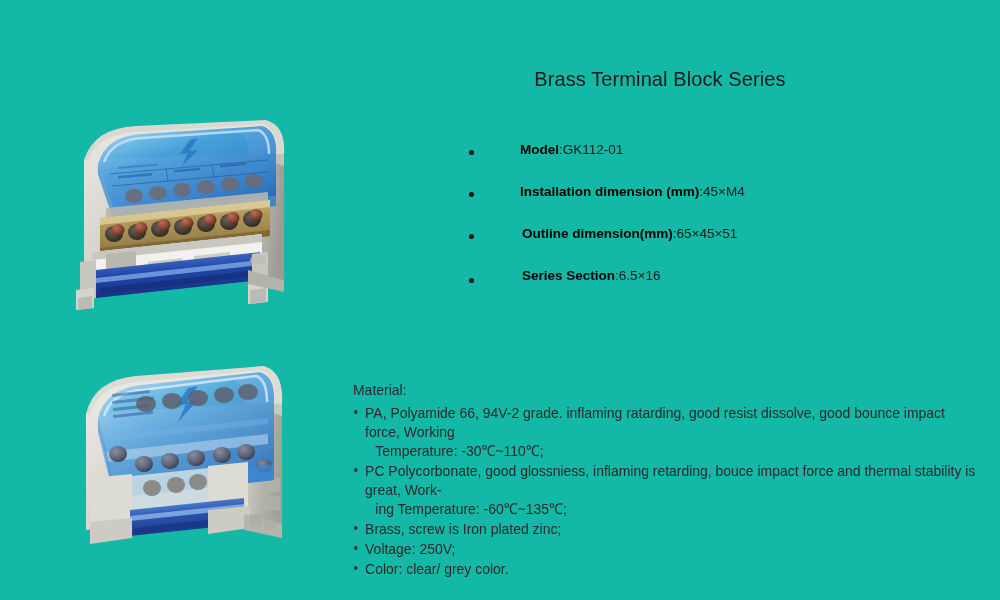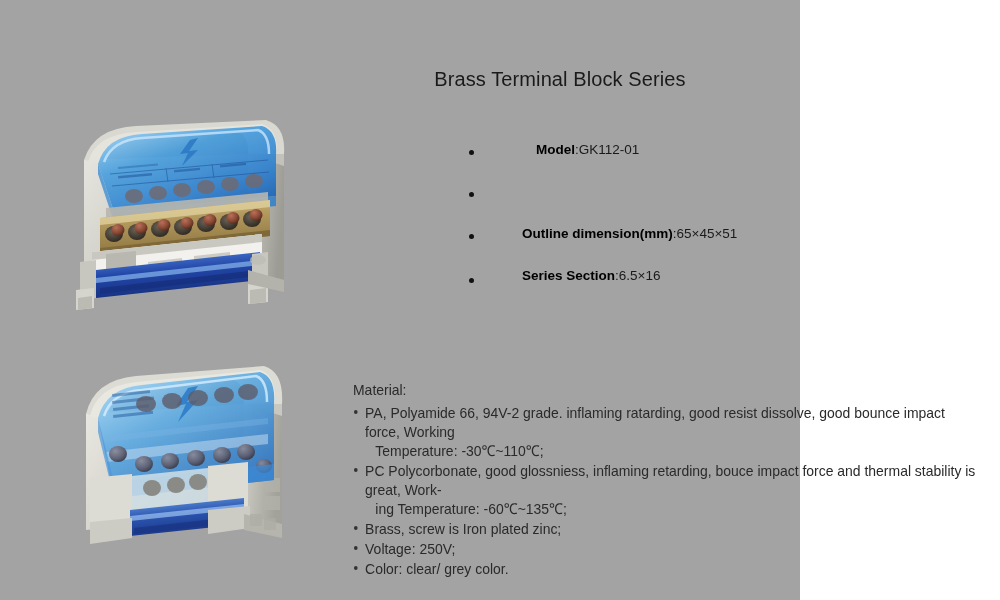--- a/index.html
+++ b/index.html
@@ -3,21 +3,21 @@
 <meta charset="utf-8">
 <style>
   * { box-sizing: border-box; }
   html, body {
     margin: 0; padding: 0;
     width: 1000px; height: 600px;
     background: #ffffff;
     font-family: "Liberation Sans", sans-serif;
     overflow: hidden;
   }
-  .page { position: relative; width: 800px; height: 600px; background: #a3a3a3; }
+  .page { position: relative; width: 1000px; height: 600px; background: #14b8a6; }
 
   
   .title {
     position: absolute;
     left: 0; right: 0; top: 68px;
     text-align: center;
     font-size: 20px;
     color: #1a1a1a;
     letter-spacing: .1px;
     padding-left: 320px;
@@ -29,21 +29,21 @@
   .spec-bullet {
     position: absolute; left: 7px; top: 8px;
     width: 5px; height: 5px; border-radius: 50%;
     background: #111;
   }
   .spec-text {
     position: absolute; top: 0;
     font-size: 13.5px; color: #1a1a1a; white-space: nowrap;
   }
   .spec-text b { font-weight: bold; color: #000; }
-  .r0 .spec-text { left: 74px; }
+  .r0 .spec-text { left: 58px; }
   .r1 .spec-text { left: 58px; }
   .r2 .spec-text { left: 58px; }
   .r3 .spec-text { left: 60px; }
   .r4 .spec-text { left: 60px; }
   .r4 .spec-bullet { top: 10px; }
 
   
   .material {
     position: absolute; left: 353px; top: 381px; width: 625px;
     font-family: "Liberation Sans", sans-serif;
@@ -304,20 +304,21 @@
     </svg>
   </div>
 
   <div class="specs">
     <div class="spec-row r0">
       <span class="spec-bullet"></span>
       <span class="spec-text"><b>Model</b><span>:</span><span>GK112-01</span></span>
     </div>
     <div class="spec-row r2">
       <span class="spec-bullet"></span>
+      <span class="spec-text"><b>Installation dimension (mm)</b><span>:</span><span>45×M4</span></span>
     </div>
     <div class="spec-row r3">
       <span class="spec-bullet"></span>
       <span class="spec-text"><b>Outline dimension(mm)</b><span>:</span><span>65×45×51</span></span>
     </div>
     <div class="spec-row r4">
       <span class="spec-bullet"></span>
       <span class="spec-text"><b>Series Section</b><span>:</span><span>6.5×16</span></span>
     </div>
   </div>

